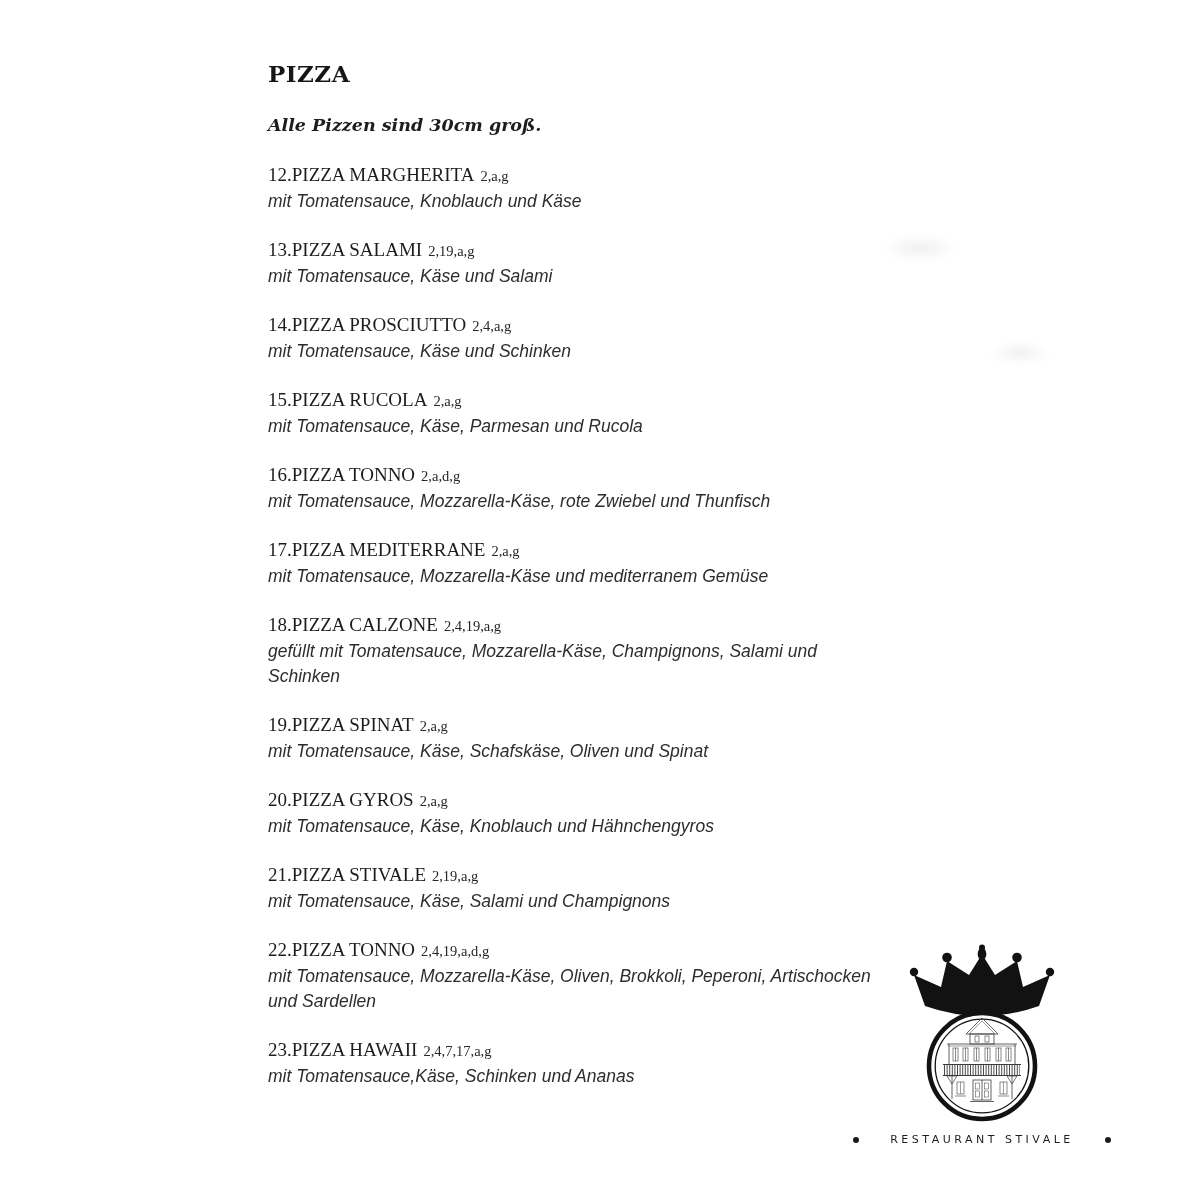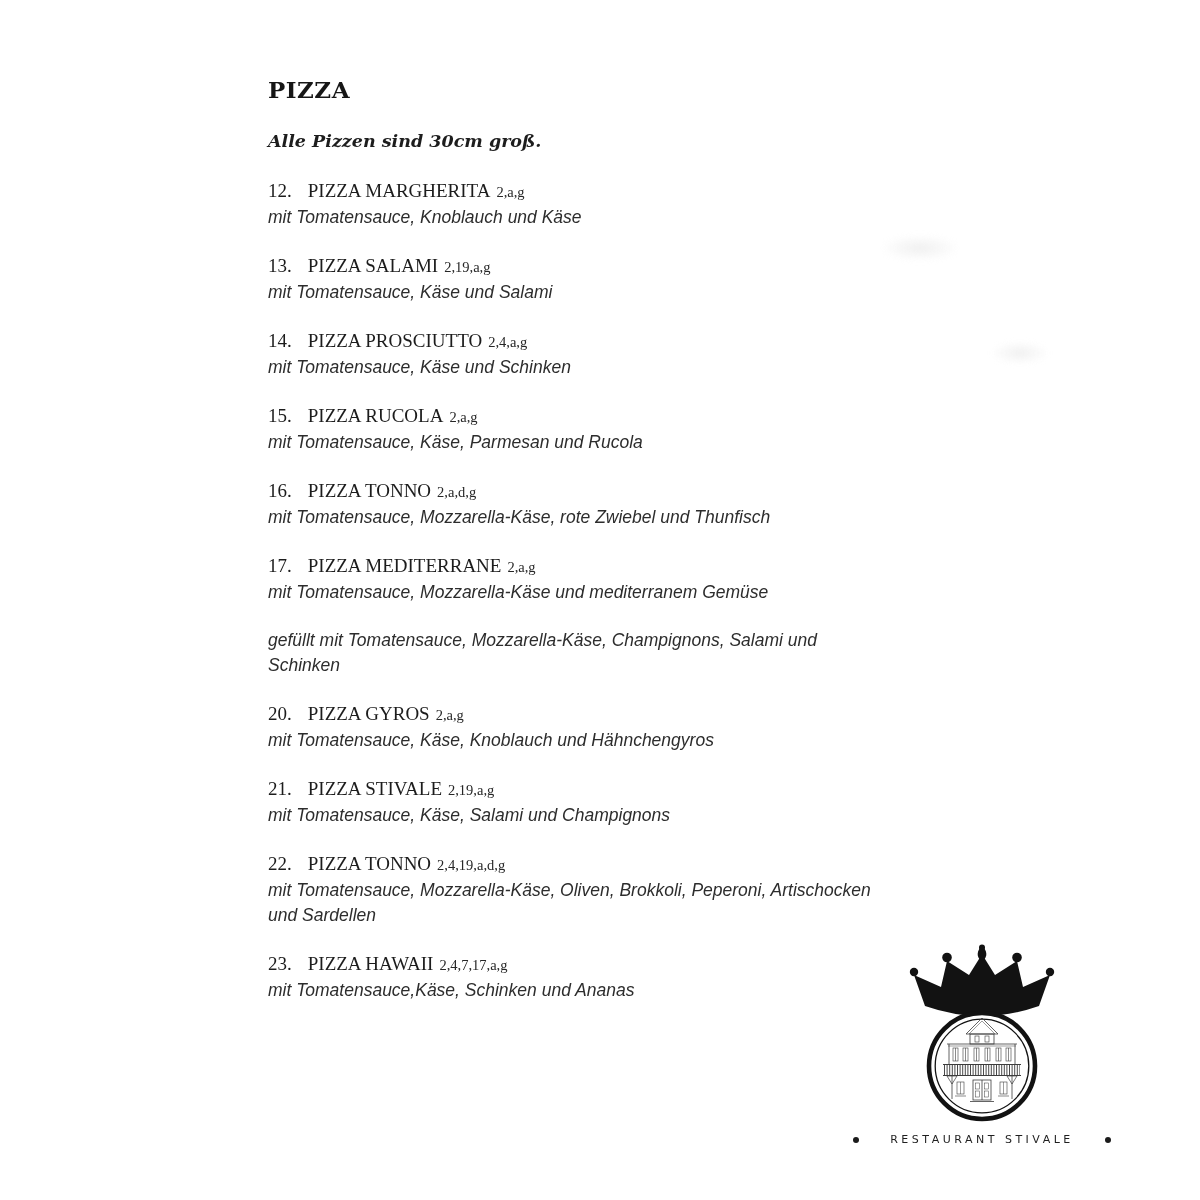--- a/index.html
+++ b/index.html
@@ -13,21 +13,21 @@
     background: #ffffff;
     overflow: hidden;
     font-family: "Liberation Serif", serif;
     color: #1e1e1e;
   }
 
   
   .menu-column {
     position: absolute;
     left: 268px;
-    top: 76px;
+    top: 60px;
     width: 625px;
   }
   .menu-heading {
     font-family: "DejaVu Serif", serif;
     font-weight: 700;
     font-size: 23px;
     letter-spacing: 0.5px;
     line-height: 28px;
     color: #161616;
     margin: 0 0 26px 0;
@@ -44,21 +44,21 @@
   .menu-item {
     margin: 0 0 23px 0;
   }
   .item-title-line {
     font-family: "Liberation Serif", serif;
     font-size: 19px;
     line-height: 26px;
     color: #1c1c1c;
     white-space: nowrap;
   }
-  .item-number { margin-right: 16px; }
+  .item-number { margin-right: 0; }
   .item-allergens {
     font-size: 14.5px;
     margin-left: 6px;
     color: #262626;
     margin-top: 24px;
   }
   .item-description {
     font-family: "Liberation Sans", sans-serif;
     font-style: italic;
     font-size: 17.5px;
@@ -180,23 +180,32 @@
   </div>
 
   <div class="menu-item">
     <div class="item-title-line">
       <span class="item-number">17.</span><span class="item-name">PIZZA MEDITERRANE</span><span class="item-allergens">2,a,g</span>
     </div>
     <div class="item-description">mit Tomatensauce, Mozzarella-Käse und mediterranem Gemüse</div>
   </div>
 
   <div class="menu-item">
+    <div class="item-title-line">
+      <span class="item-number">18.</span><span class="item-name">PIZZA CALZONE</span><span class="item-allergens">2,4,19,a,g</span>
+    </div>
     <div class="item-description">gefüllt mit Tomatensauce, Mozzarella-Käse, Champignons, Salami und Schinken</div>
   </div>
 
+  <div class="menu-item">
+    <div class="item-title-line">
+      <span class="item-number">19.</span><span class="item-name">PIZZA SPINAT</span><span class="item-allergens">2,a,g</span>
+    </div>
+    <div class="item-description">mit Tomatensauce, Käse, Schafskäse, Oliven und Spinat</div>
+  </div>
 
   <div class="menu-item">
     <div class="item-title-line">
       <span class="item-number">20.</span><span class="item-name">PIZZA GYROS</span><span class="item-allergens">2,a,g</span>
     </div>
     <div class="item-description">mit Tomatensauce, Käse, Knoblauch und Hähnchengyros</div>
   </div>
 
   <div class="menu-item">
     <div class="item-title-line">

